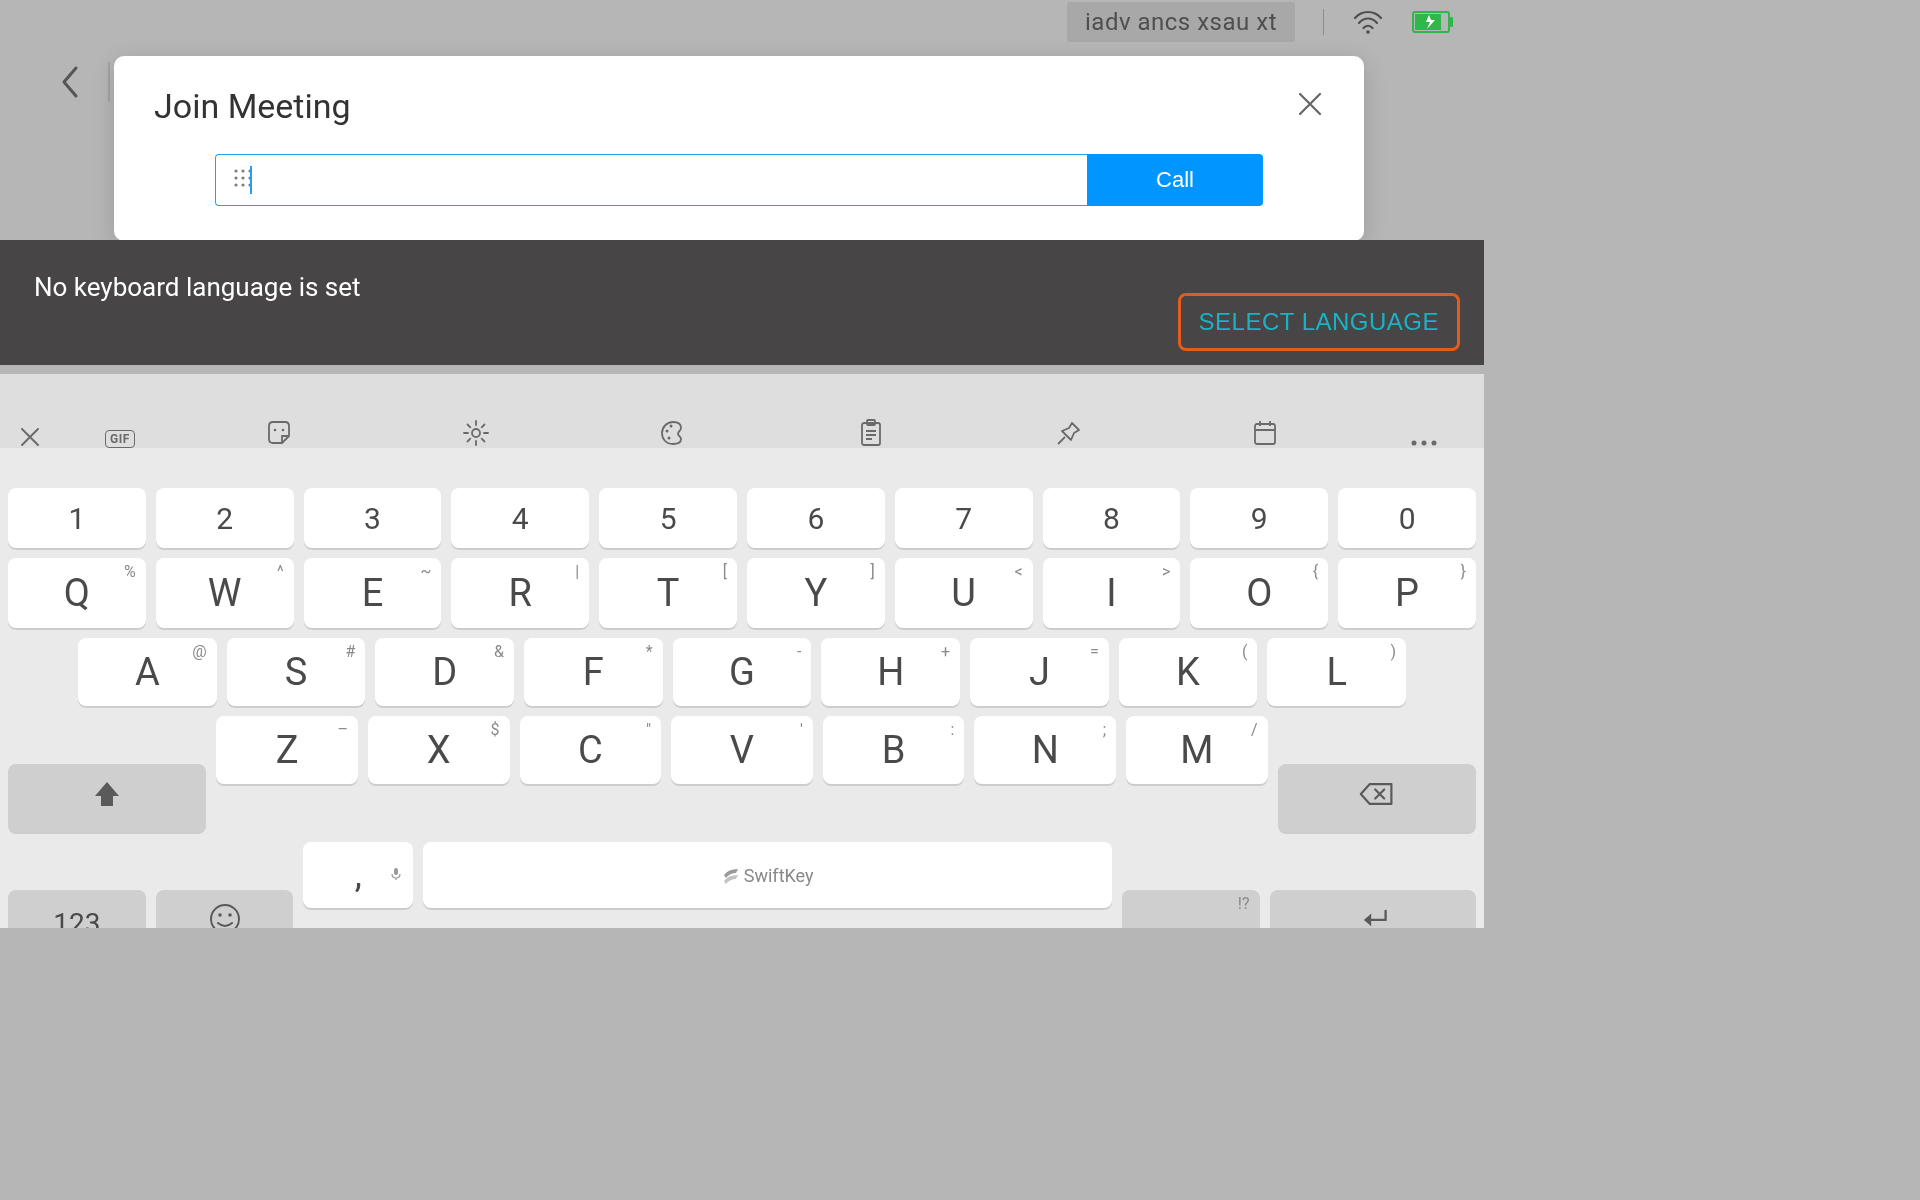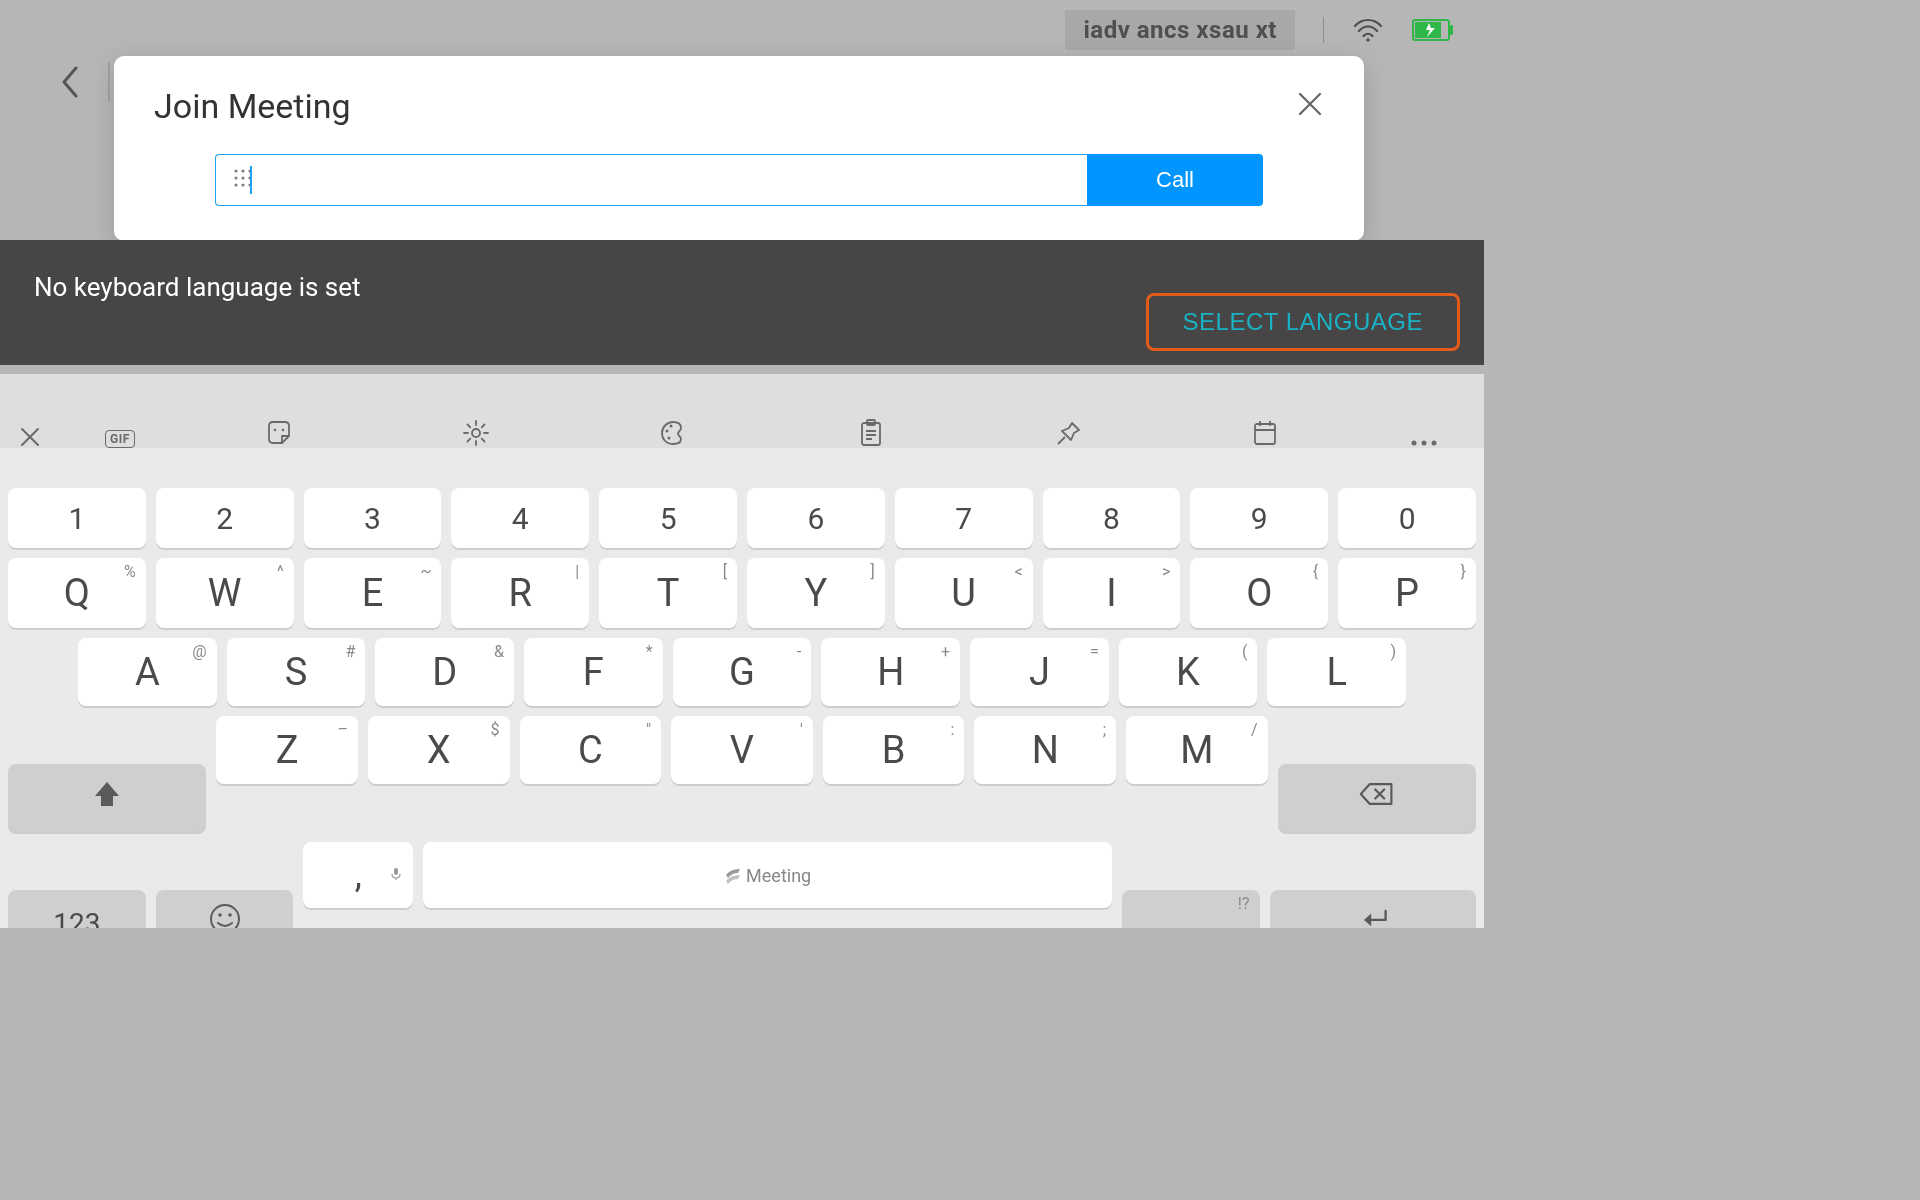--- a/index.html
+++ b/index.html
@@ -1,20 +1,20 @@
 <!DOCTYPE html>
 <html><head>
 <meta charset="utf-8">
 <style>
   * { box-sizing: border-box; margin: 0; padding: 0; }
   html, body { width: 1484px; height: 928px; overflow: hidden; font-family: -apple-system, BlinkMacSystemFont, "Segoe UI", Roboto, Helvetica, Arial, sans-serif; }
   body { background: #b6b6b6; position: relative; }
 
   
-  .statusbar { position: absolute; top: 8px; left: 0; right: 0; height: 44px; display: flex; align-items: center; justify-content: flex-end; padding-right: 30px; gap: 28px; font-weight: bold; }
+  .statusbar { position: absolute; top: 0; left: 0; right: 0; height: 44px; display: flex; align-items: center; justify-content: flex-end; padding-right: 30px; gap: 28px; }
   .status-pill { background: #a8a8a8; padding: 6px 18px; border-radius: 2px; font-size: 24px; color: #4f4f4f; letter-spacing: 0.5px; }
   .status-divider { width: 1px; height: 26px; background: #8d8d8d; }
   .wifi-icon svg { width: 32px; height: 32px; display:block; }
   .battery-icon svg { width: 42px; height: 22px; display:block; }
 
   
   .navstrip { position: absolute; top: 48px; left: 0; right: 0; height: 68px; display:flex; align-items:center; }
   .back-btn { margin-left: 50px; width:40px; height:40px; display:flex; align-items:center; justify-content:center; }
   .back-btn svg { width: 22px; height: 34px; }
   .nav-sep { margin-left: 18px; width:2px; height:40px; background:#a2a2a2; border-radius:1px; }
@@ -27,21 +27,21 @@
   .input-row { display:flex; width: 1048px; margin: 0 auto; }
   .meeting-input { flex:1; height:52px; border:1px solid #1ea1f1; border-right:none; border-radius:4px 0 0 4px; display:flex; align-items:center; padding-left:16px; background:#fff; }
   .dialpad-icon svg { width:22px; height:22px; }
   .text-input { border:none; outline:none; font-size:20px; margin-left:14px; flex:1; background:transparent; }
   .cursor { width:2px; height:28px; background:#1ea1f1; margin-left:-4px; }
   .call-btn { width:176px; height:52px; background:#0095ff; color:#fff; font-size:22px; border:none; border-radius:0 4px 4px 0; cursor:pointer; }
 
   
   .banner { position:absolute; top:240px; left:0; right:0; height:125px; background:#474545; color:#fff; padding: 32px 34px 16px 34px; }
   .banner-text { font-size:26px; font-weight:400; }
-  .select-lang { position:absolute; right:24px; bottom:14px; border:3px solid #e35c1c; border-radius:8px; padding: 12px 34px; color:#19b3c6; font-size:24px; font-weight:500; letter-spacing:0.5px; background:transparent; cursor:pointer; }
+  .select-lang { position:absolute; right:24px; bottom:14px; border:3px solid #e35c1c; border-radius:8px; padding: 12px 18px; color:#19b3c6; font-size:24px; font-weight:500; letter-spacing:0.5px; background:transparent; cursor:pointer; }
 
   
   .kb-toolbar { position:absolute; top:374px; left:0; right:0; height:74px; background:#dedede; display:flex; align-items:flex-end; }
   .kb-tool { flex:0 0 auto; display:flex; align-items:center; justify-content:center; color:#6a6a6a; }
   .kb-tool svg { display:block; }
   .kb-close { width:60px; margin-left:0; }
   .kb-gif { width:120px; }
   .kb-tool-mid { flex:1; display:flex; align-items:center; justify-content:center; }
   .gif-badge { border:1.5px solid #6a6a6a; border-radius:4px; padding:1px 4px; font-size:12px; font-weight:700; color:#6a6a6a; letter-spacing:0.5px; }
 
@@ -273,21 +273,21 @@
             <path d="M3 7 Q3 11 7 11 Q11 11 11 7 M7 11 L7 13" stroke="#9a9a9a" stroke-width="1.2" fill="none"></path>
           </svg>
       </span>
     </div>
     <div class="key" style="flex:5">
       <span class="key-space-label">
         <svg width="18" height="18" viewBox="0 0 18 18" fill="#9a9a9a">
             <path d="M2 9 Q6 3 16 3 L14 7 Q8 7 4 12 Z"></path>
             <path d="M2 15 Q6 9 16 9 L14 13 Q8 13 4 18 Z" opacity="0.6"></path>
           </svg>
-        <span>Meeting</span>
+        <span>SwiftKey</span>
       </span>
     </div>
     <div class="key key-grey" style="flex:1">
       <span>.</span>
       <span class="sup">!?</span>
     </div>
     <div class="key key-grey" style="flex:1.5">
       <span class="enter-icon">
         <svg viewBox="0 0 40 30" fill="none" stroke="#5a5a5a" stroke-width="2.6" stroke-linejoin="round" stroke-linecap="round">
           <path d="M34 6 L34 16 L12 16"></path>

